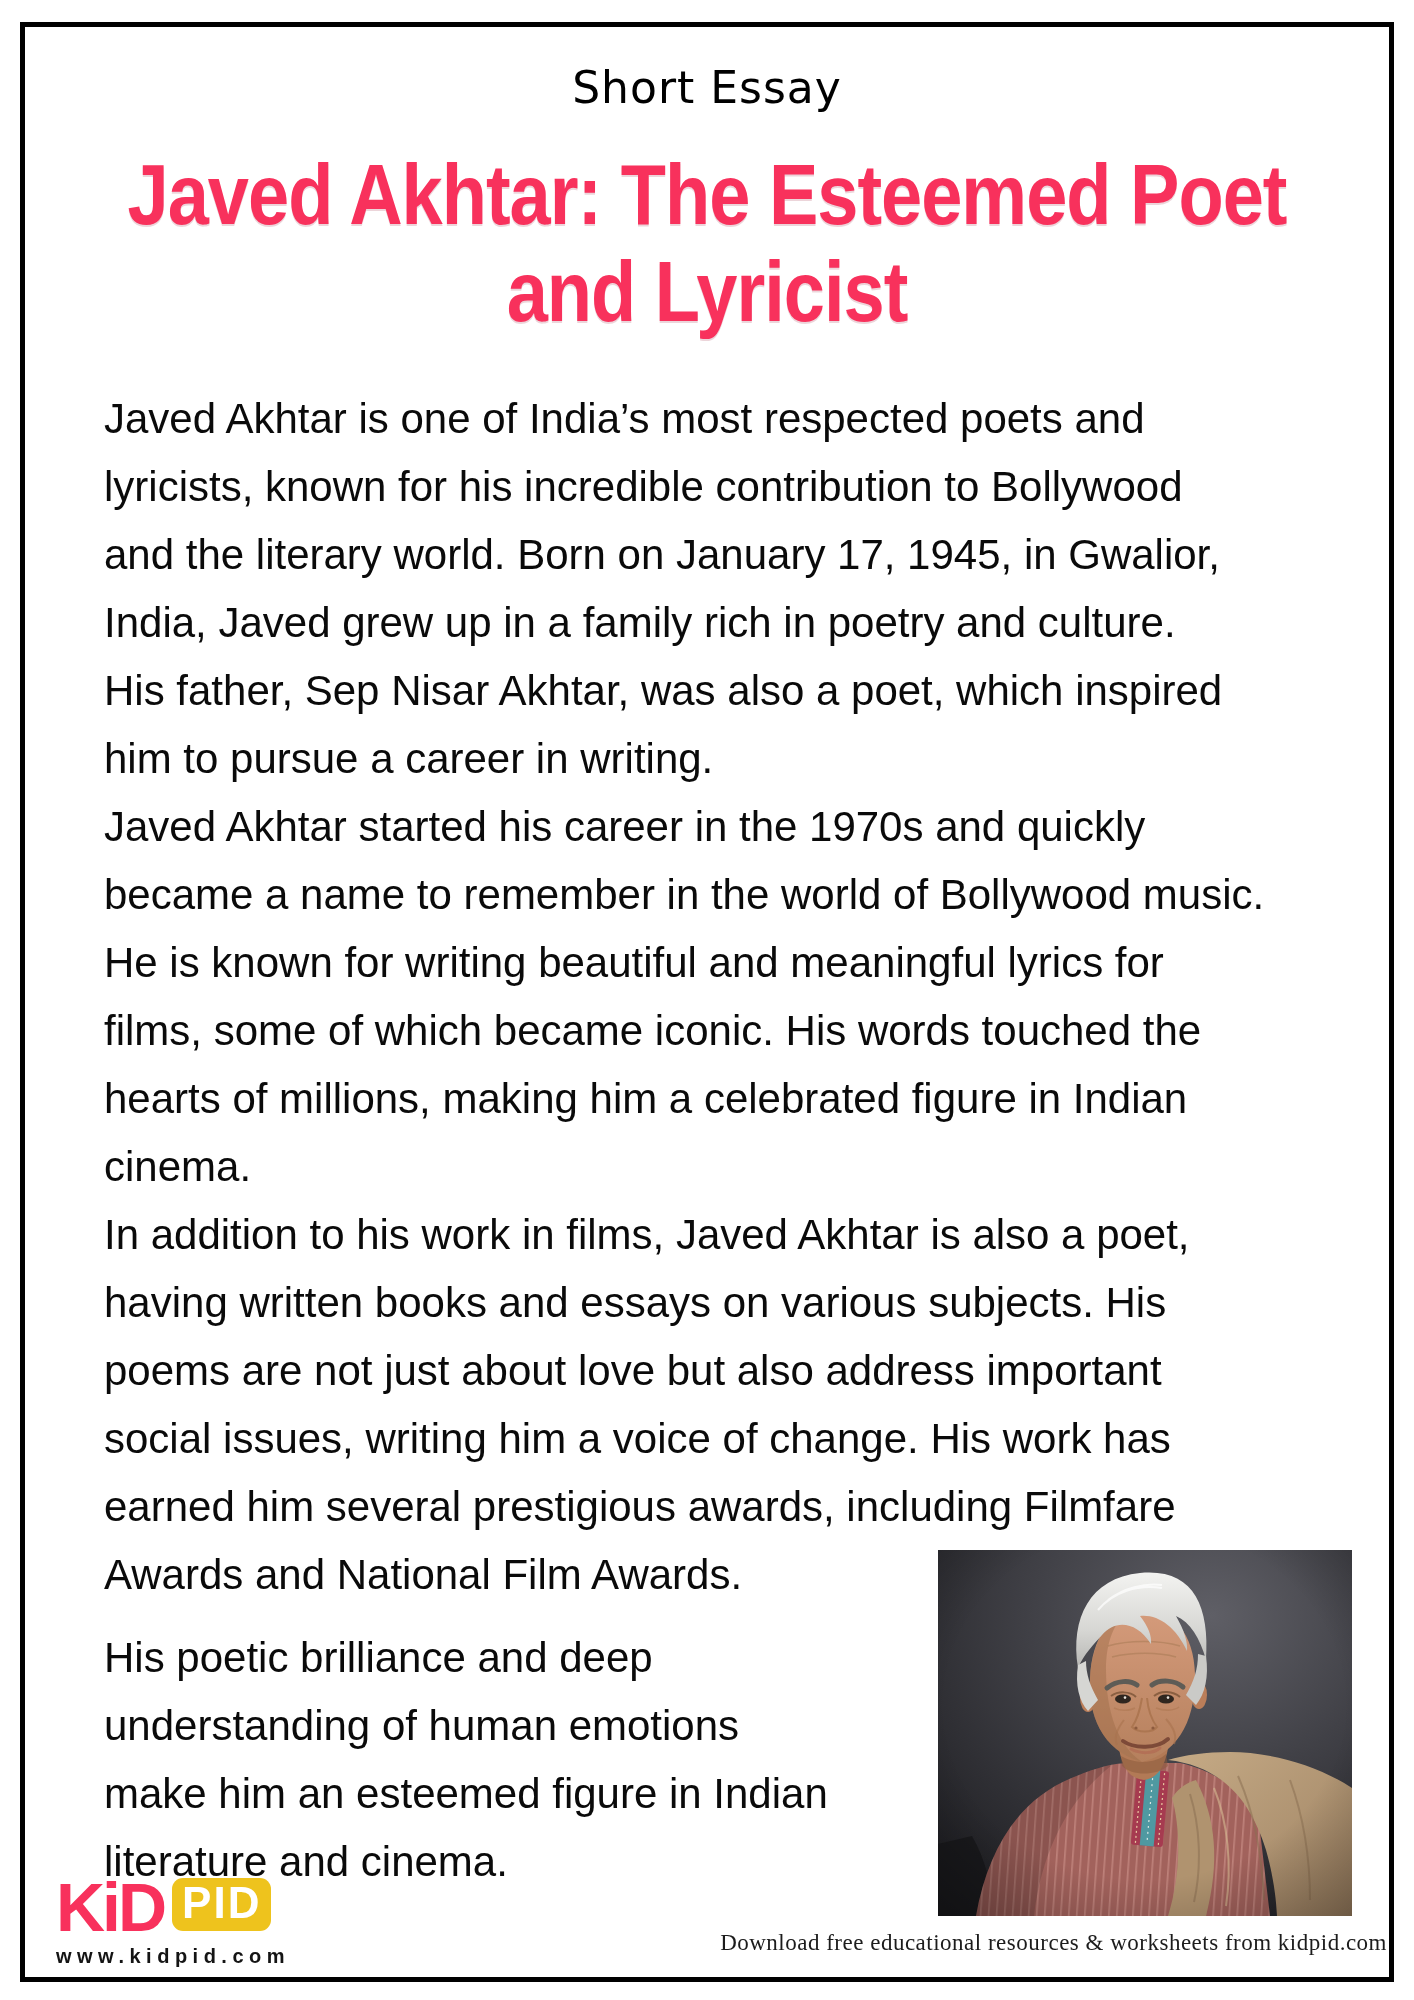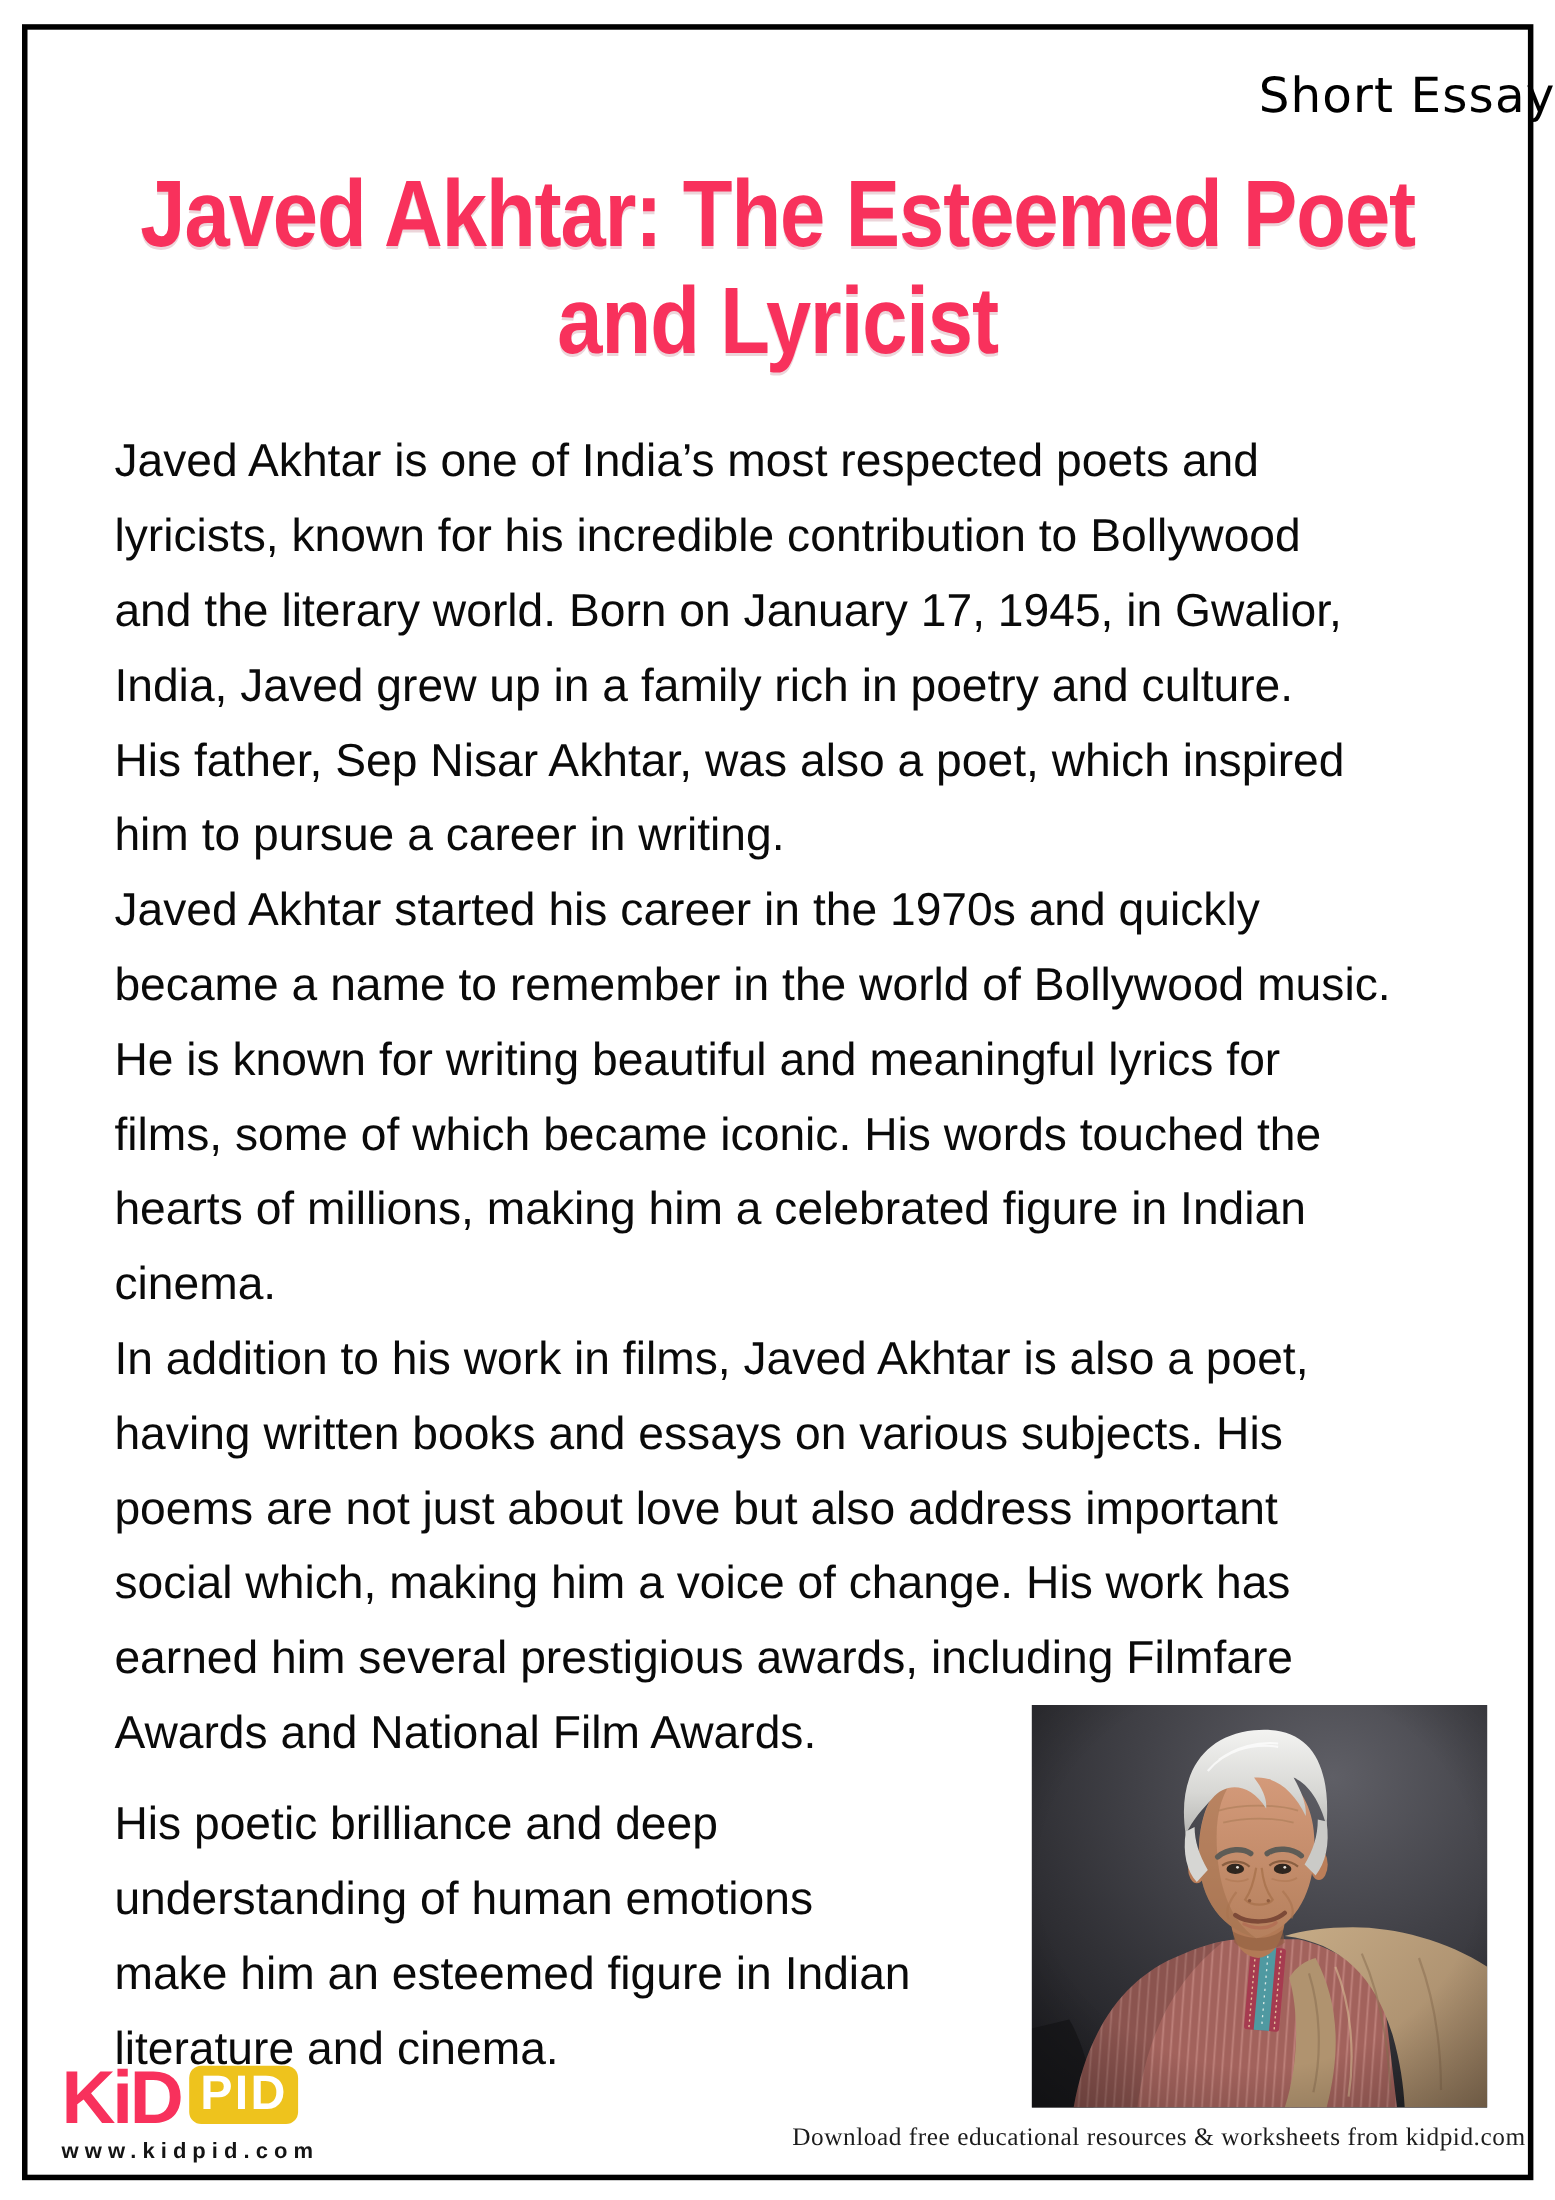--- a/index.html
+++ b/index.html
@@ -5,21 +5,21 @@
   html,body{margin:0;padding:0;}
   body{
     width:1414px;height:2000px;background:#ffffff;position:relative;
     font-family:"Liberation Sans",sans-serif;color:#0a0a0a;overflow:hidden;
   }
   .frame{
     position:absolute;left:20px;top:22px;width:1374px;height:1960px;
     border:5px solid #000;box-sizing:border-box;background:#fff;
   }
   .eyebrow{
-    position:absolute;left:0;top:62px;width:100%;text-align:right;
+    position:absolute;left:0;top:62px;width:100%;text-align:center;
     font-family:"DejaVu Sans",sans-serif;font-size:44px;font-weight:500;
     letter-spacing:1px;color:#000;
   }
   .title{
     position:absolute;left:0;top:146px;width:100%;text-align:center;
     color:#f8315c;font-weight:bold;font-size:74px;line-height:84px;
     letter-spacing:-1px;transform:scaleY(1.16);transform-origin:50% 0;
     text-shadow:0 2px 0 rgba(150,20,50,.18);
   }
   .essay,.essay-wrap{
@@ -77,21 +77,21 @@
   <div>him to pursue a career in writing.</div>
   <div>Javed Akhtar started his career in the 1970s and quickly</div>
   <div>became a name to remember in the world of Bollywood music.</div>
   <div>He is known for writing beautiful and meaningful lyrics for</div>
   <div>films, some of which became iconic. His words touched the</div>
   <div>hearts of millions, making him a celebrated figure in Indian</div>
   <div>cinema.</div>
   <div>In addition to his work in films, Javed Akhtar is also a poet,</div>
   <div>having written books and essays on various subjects. His</div>
   <div>poems are not just about love but also address important</div>
-  <div>social which, making him a voice of change. His work has</div>
+  <div>social issues, writing him a voice of change. His work has</div>
   <div>earned him several prestigious awards, including Filmfare</div>
   <div>Awards and National Film Awards.</div>
 </div>
 
 <div class="essay-wrap">
   <div>His poetic brilliance and deep</div>
   <div>understanding of human emotions</div>
   <div>make him an esteemed figure in Indian</div>
   <div>literature and cinema.</div>
 </div>

